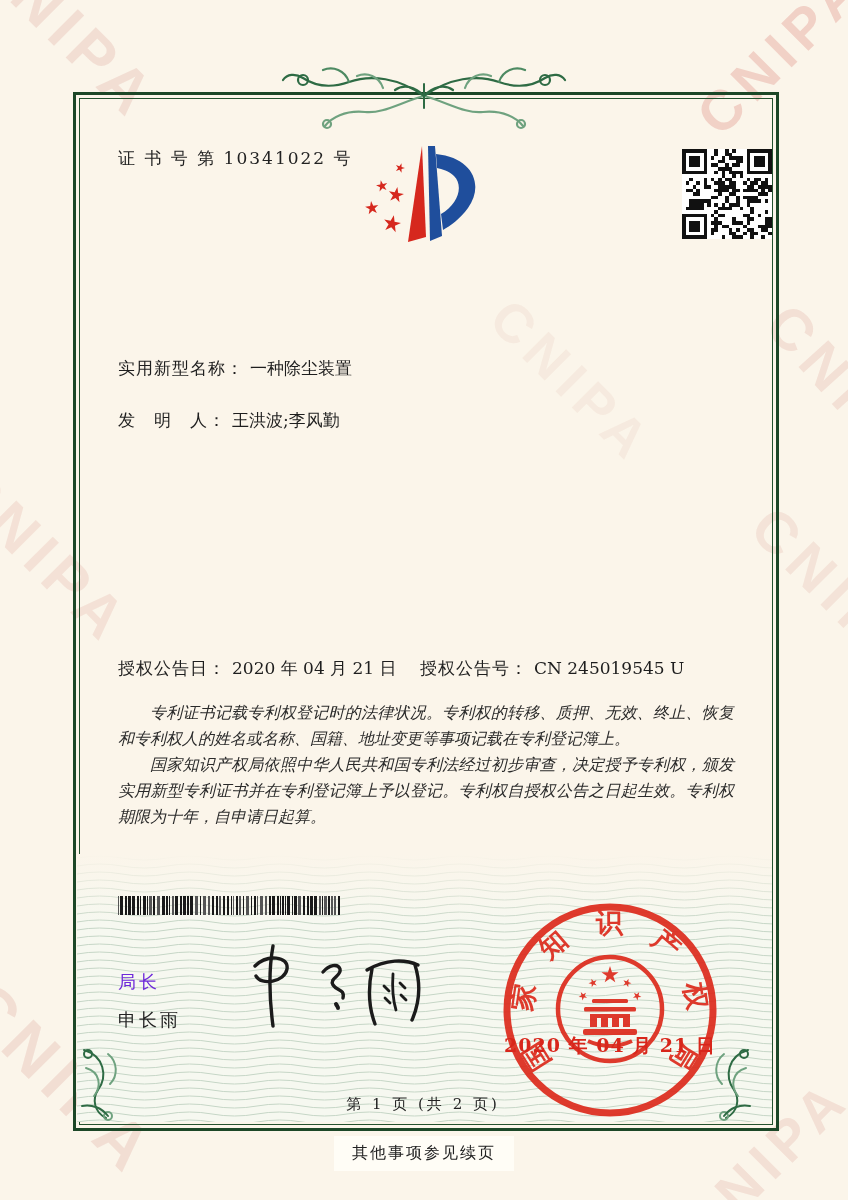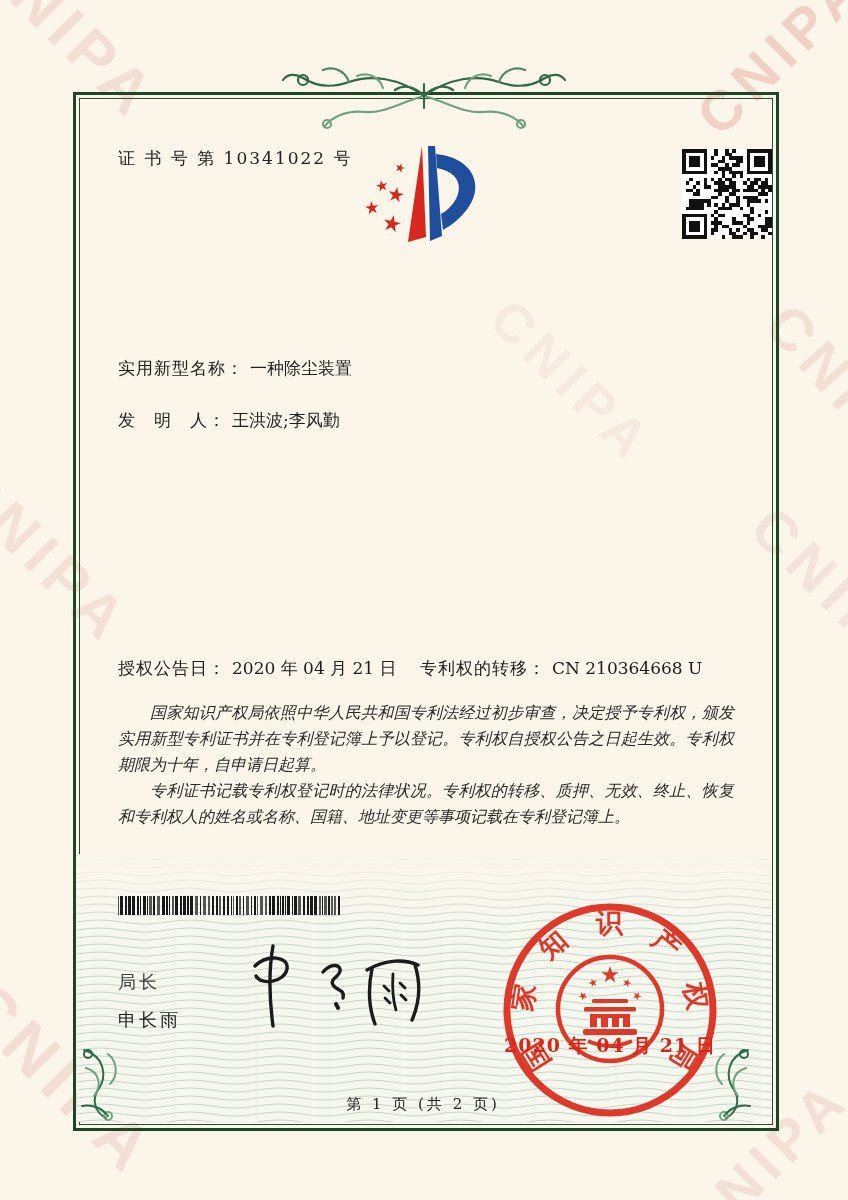--- a/index.html
+++ b/index.html
@@ -30,21 +30,21 @@
 
   .paras{left:118px; top:700px; width:616px; font-size:16px; line-height:26px; color:#2a2a2a;
          text-align:justify; z-index:3;}
   .paras p{margin:0; text-indent:2em; font-style:italic;}
 
   .waves{left:77px; top:854px; z-index:1;}
 
   .barcode{left:118px; top:896px; width:226px; height:19px; z-index:3; font-size:0;}
   .barcode i{display:inline-block; height:19px; vertical-align:top;}
 
-  .sig-title{left:118px; top:970px; font-size:18px; letter-spacing:3px; color:#404040; z-index:3;}
+  .sig-title{left:118px; top:970px; font-size:18px; letter-spacing:3px; color:#6d28d9; z-index:3;}
   .sig-name{left:118px; top:1008px; font-size:18px; letter-spacing:3px; color:#222; z-index:3;}
   .sig-script{left:235px; top:938px; z-index:3;}
 
   .seal{left:495px; top:895px; z-index:4;}
   .seal-date{left:495px; top:1033px; width:230px; text-align:center; font-size:19px;
              color:#d8261b; letter-spacing:1px; font-weight:bold; z-index:5; white-space:nowrap;}
 
   .page-info{left:73px; top:1095px; width:700px; text-align:center; font-size:15px;
              letter-spacing:3px; color:#222; z-index:3;}
 
@@ -363,26 +363,26 @@
 
   <div class="abs field f0">
     <span class="lab">实用新型名称：</span><span class="val">一种除尘装置</span>
   </div>
   <div class="abs field f1">
     <span class="lab">发　明　人：</span><span class="val">王洪波;李风勤</span>
   </div>
 
   <div class="abs field grant">
     <span><span class="lab">授权公告日：</span><span class="val">2020 年 04 月 21 日</span></span>
-    <span class="col2"><span class="lab">专利权的转移：</span><span class="val">CN 210364668 U</span></span>
+    <span class="col2"><span class="lab">授权公告号：</span><span class="val">CN 245019545 U</span></span>
   </div>
 
   <div class="abs paras">
+    <p>专利证书记载专利权登记时的法律状况。专利权的转移、质押、无效、终止、恢复和专利权人的姓名或名称、国籍、地址变更等事项记载在专利登记簿上。</p>
     <p>国家知识产权局依照中华人民共和国专利法经过初步审查，决定授予专利权，颁发实用新型专利证书并在专利登记簿上予以登记。专利权自授权公告之日起生效。专利权期限为十年，自申请日起算。</p>
-    <p>专利证书记载专利权登记时的法律状况。专利权的转移、质押、无效、终止、恢复和专利权人的姓名或名称、国籍、地址变更等事项记载在专利登记簿上。</p>
   </div>
 
   <div class="abs barcode" id="barcode"><i style="width:1px;background:#555"></i><i style="width:1px"></i><i style="width:3px;background:#191919"></i><i style="width:2px"></i><i style="width:2px;background:#191919"></i><i style="width:1px"></i><i style="width:3px;background:#191919"></i><i style="width:1px"></i><i style="width:3px;background:#191919"></i><i style="width:2px"></i><i style="width:2px;background:#191919"></i><i style="width:1px"></i><i style="width:1px;background:#191919"></i><i style="width:2px"></i><i style="width:3px;background:#191919"></i><i style="width:1px"></i><i style="width:1px;background:#191919"></i><i style="width:1px"></i><i style="width:3px;background:#555"></i><i style="width:1px"></i><i style="width:2px;background:#191919"></i><i style="width:2px"></i><i style="width:3px;background:#555"></i><i style="width:2px"></i><i style="width:3px;background:#191919"></i><i style="width:1px"></i><i style="width:2px;background:#191919"></i><i style="width:1px"></i><i style="width:1px;background:#191919"></i><i style="width:2px"></i><i style="width:2px;background:#555"></i><i style="width:1px"></i><i style="width:3px;background:#191919"></i><i style="width:2px"></i><i style="width:2px;background:#191919"></i><i style="width:1px"></i><i style="width:3px;background:#191919"></i><i style="width:1px"></i><i style="width:2px;background:#191919"></i><i style="width:1px"></i><i style="width:3px;background:#191919"></i><i style="width:2px"></i><i style="width:3px;background:#555"></i><i style="width:2px"></i><i style="width:1px;background:#191919"></i><i style="width:2px"></i><i style="width:3px;background:#555"></i><i style="width:2px"></i><i style="width:2px;background:#555"></i><i style="width:2px"></i><i style="width:2px;background:#191919"></i><i style="width:2px"></i><i style="width:2px;background:#191919"></i><i style="width:1px"></i><i style="width:2px;background:#555"></i><i style="width:2px"></i><i style="width:2px;background:#191919"></i><i style="width:2px"></i><i style="width:2px;background:#191919"></i><i style="width:2px"></i><i style="width:1px;background:#191919"></i><i style="width:1px"></i><i style="width:1px;background:#555"></i><i style="width:2px"></i><i style="width:2px;background:#191919"></i><i style="width:1px"></i><i style="width:2px;background:#555"></i><i style="width:2px"></i><i style="width:1px;background:#191919"></i><i style="width:2px"></i><i style="width:3px;background:#555"></i><i style="width:2px"></i><i style="width:1px;background:#191919"></i><i style="width:2px"></i><i style="width:2px;background:#191919"></i><i style="width:1px"></i><i style="width:1px;background:#555"></i><i style="width:2px"></i><i style="width:3px;background:#555"></i><i style="width:2px"></i><i style="width:2px;background:#555"></i><i style="width:2px"></i><i style="width:2px;background:#191919"></i><i style="width:1px"></i><i style="width:3px;background:#191919"></i><i style="width:2px"></i><i style="width:2px;background:#191919"></i><i style="width:1px"></i><i style="width:1px;background:#191919"></i><i style="width:1px"></i><i style="width:2px;background:#191919"></i><i style="width:1px"></i><i style="width:1px;background:#191919"></i><i style="width:1px"></i><i style="width:3px;background:#191919"></i><i style="width:2px"></i><i style="width:1px;background:#191919"></i><i style="width:1px"></i><i style="width:3px;background:#191919"></i><i style="width:1px"></i><i style="width:3px;background:#555"></i><i style="width:2px"></i><i style="width:2px;background:#191919"></i><i style="width:2px"></i><i style="width:2px;background:#191919"></i><i style="width:1px"></i><i style="width:3px;background:#191919"></i><i style="width:1px"></i><i style="width:3px;background:#191919"></i><i style="width:2px"></i><i style="width:2px;background:#555"></i><i style="width:1px"></i><i style="width:1px;background:#191919"></i><i style="width:1px"></i><i style="width:3px;background:#555"></i><i style="width:1px"></i><i style="width:2px;background:#191919"></i><i style="width:1px"></i><i style="width:2px;background:#555"></i><i style="width:1px"></i><i style="width:2px;background:#555"></i><i style="width:2px"></i><i style="width:2px;background:#191919"></i><i style="width:1px"></i></div>
 
   <div class="abs sig-title">局长</div>
   <div class="abs sig-name">申长雨</div>
   <svg class="abs sig-script" width="215" height="100" viewBox="0 0 215 100">
     <g fill="none" stroke="#1b1b1b" stroke-width="3.4" stroke-linecap="round">
       <path d="M38,8 C34,30 34,58 38,88"></path>
       <path d="M20,28 C32,16 54,18 52,31 C50,44 26,48 21,38"></path>
@@ -423,14 +423,17 @@
         <rect x="-2" y="7" width="4" height="9" fill="#f6f8f0"></rect>
         <rect x="9" y="7" width="4" height="9" fill="#f6f8f0"></rect>
         <rect x="-27" y="18" width="54" height="6" rx="2"></rect>
         <path d="M-22,30 Q0,40 22,30" fill="none" stroke="#dd2a1c" stroke-width="4"></path>
       </g>
     </g>
   </svg>
   <div class="abs seal-date">2020 年 04 月 21 日</div>
 
   <div class="abs page-info">第 1 页 (共 2 页)</div>
+  <div class="abs cont-note">
+    <span>其他事项参见续页</span>
+  </div>
 
 </div>
 
 </body></html>

